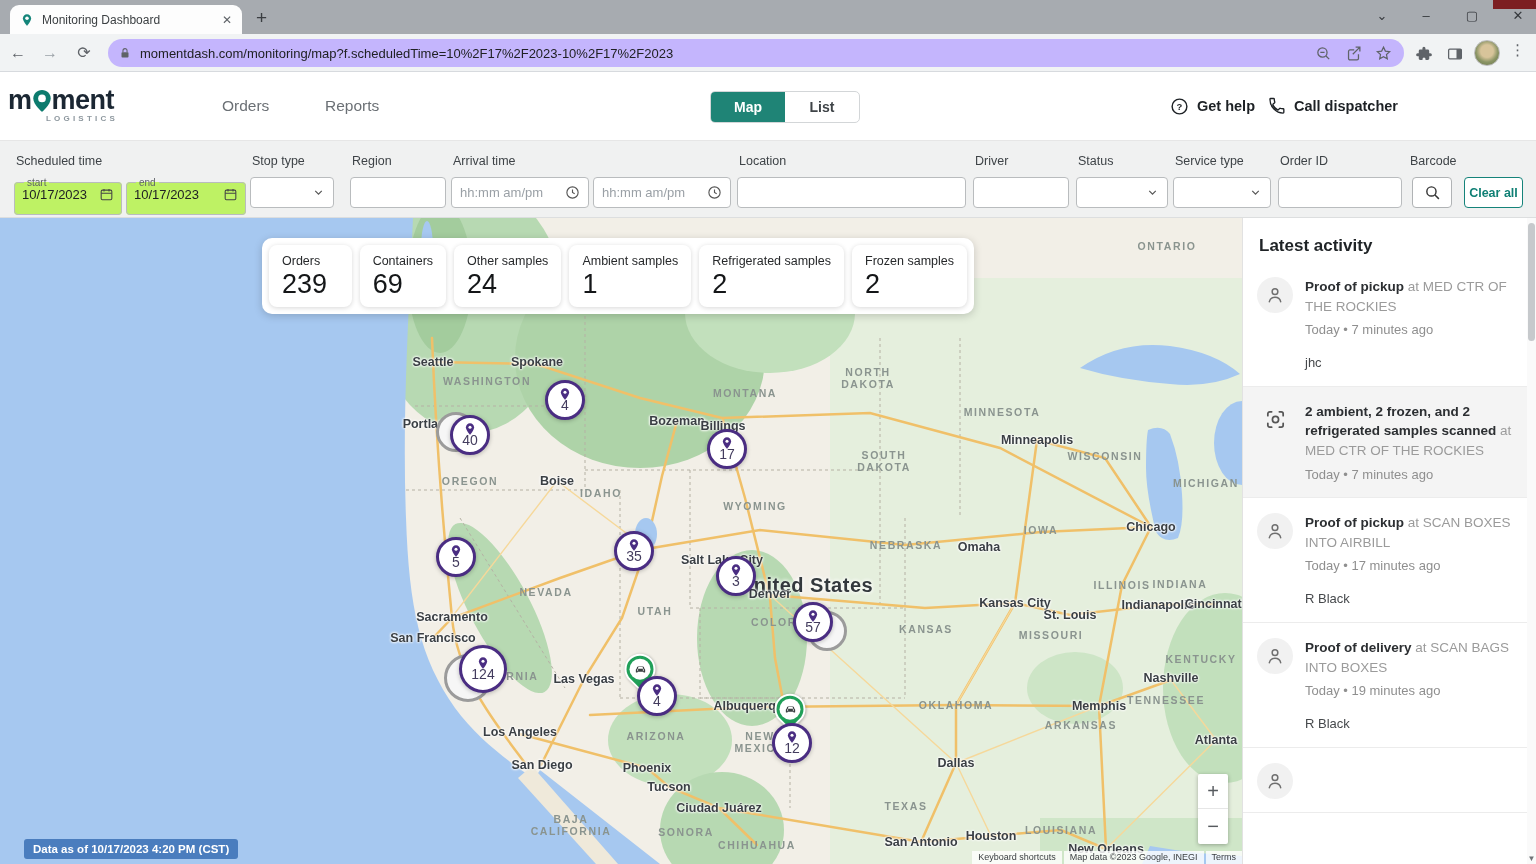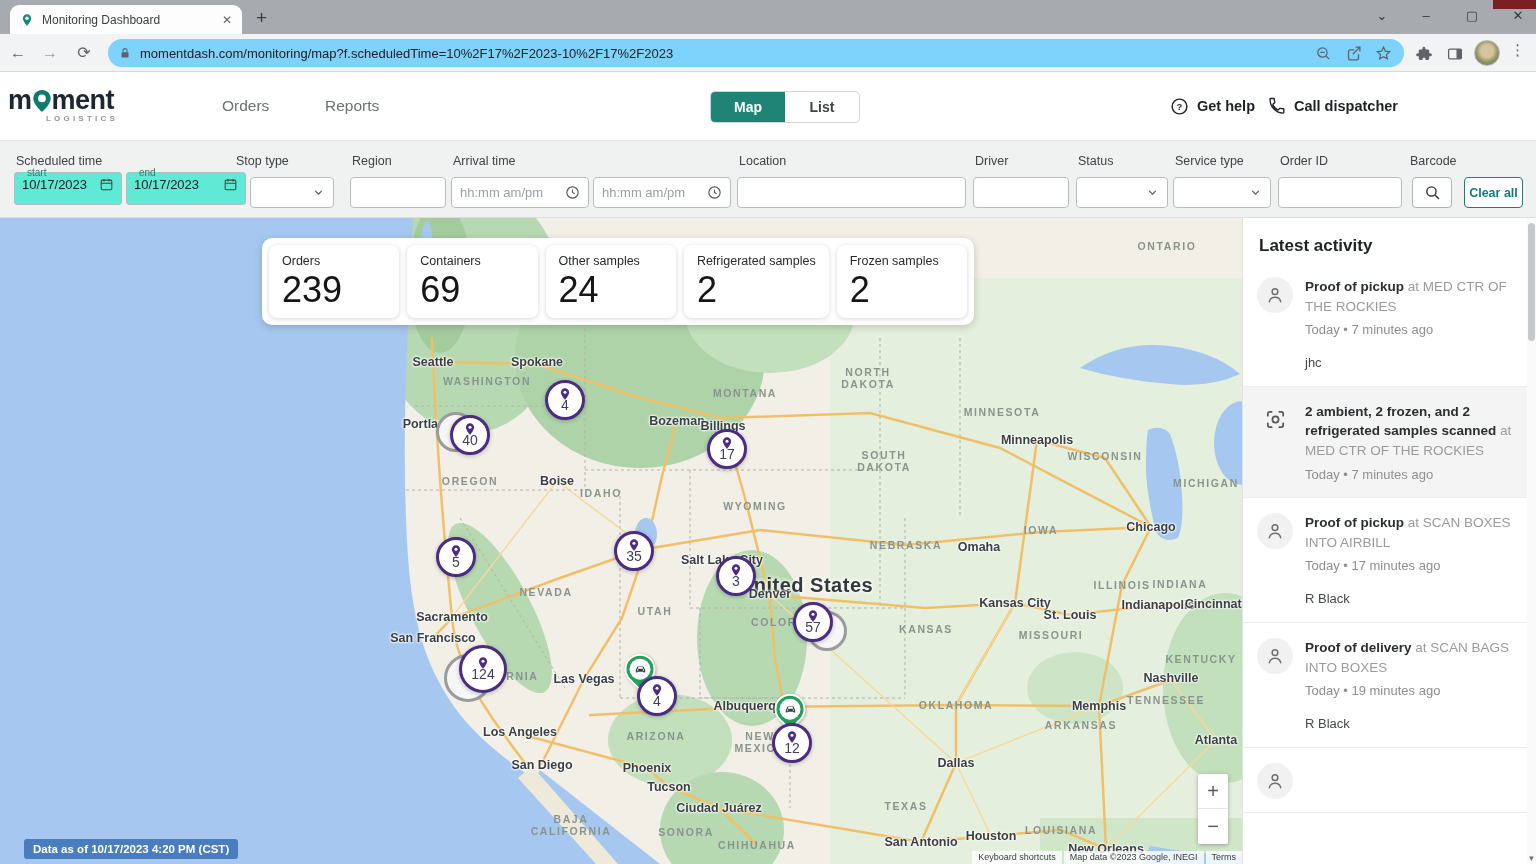--- a/index.html
+++ b/index.html
@@ -13,21 +13,21 @@
     border-radius:9px 9px 0 0; display:flex; align-items:center; padding:0 10px; gap:8px; }
   .tab-title { font-size:12px; color:#3c4043; flex:1; white-space:nowrap; overflow:hidden; }
   .tab-close { font-size:12px; color:#5f6368; cursor:default; }
   .newtab { position:absolute; left:256px; top:7px; font-size:19px; color:#3b3e42; }
   .wctl { position:absolute; top:0; height:34px; width:40px; text-align:center; line-height:32px;
     font-size:13px; color:#35383c; }
   #toolbar { position:absolute; left:0; top:34px; width:1536px; height:38px; background:#f1f3f4;
     border-bottom:1px solid #d7dade; }
   .navbtn { position:absolute; top:7px; width:24px; height:24px; text-align:center; line-height:24px;
     font-size:16px; color:#5f6368; }
-  #omnibox { position:absolute; left:108px; top:5px; width:1296px; height:28px; background:#7dd3fc;
+  #omnibox { position:absolute; left:108px; top:5px; width:1296px; height:28px; background:#c4b5fd;
     border-radius:14px; display:flex; align-items:center; padding:0 10px; }
   #url-text { font-size:13px; color:#202124; margin-left:8px; flex:1; white-space:nowrap; overflow:hidden; }
   .obicon { width:22px; height:22px; display:flex; align-items:center; justify-content:center; margin-left:8px; }
   .tbicon { position:absolute; top:8px; width:24px; height:24px; display:flex; align-items:center; justify-content:center; }
   #avatar { position:absolute; left:1474px; top:6px; width:26px; height:26px; border-radius:50%;
     background:radial-gradient(circle at 50% 42%, #d8c49a 0 34%, #8a9464 60%, #667247 100%);
     border:1px solid #bbb; }
   #menu-dots { position:absolute; left:1510px; top:7px; font-size:15px; color:#5f6368; letter-spacing:0; }
 
   
@@ -50,21 +50,21 @@
     font-size:14.5px; font-weight:600; color:#1d2125; cursor:pointer; }
 
   
   #filterbar { position:absolute; left:0; top:141px; width:1536px; height:77px; background:#f0f1f1;
     border-bottom:1px solid #dcdedf; }
   .flabel { position:absolute; top:13px; font-size:12.5px; color:#3e4347; }
   .fctl { position:absolute; top:36px; height:31px; background:#fff; border:1px solid #b9bcbe;
     border-radius:4px; display:flex; align-items:center; padding:0 8px; font-size:13px; color:#202124; }
   .fctl .ph { color:#9aa0a6; flex:1; white-space:nowrap; overflow:hidden; }
   .fctl .spacer { flex:1; }
-  fieldset.datef { position:absolute; top:26px; height:38px; background:#5eead4; border:1px solid #b9bcbe;
+  fieldset.datef { position:absolute; top:36px; height:38px; background:#bef264; border:1px solid #b9bcbe;
     border-radius:4px; padding:0 7px; }
   fieldset.datef legend { font-size:10px; color:#5f6368; padding:0 3px; margin-left:2px; }
   fieldset.datef .val { display:flex; align-items:center; justify-content:space-between; margin-top:-1px;
     font-size:13px; color:#202124; }
   #btn-search { position:absolute; left:1412px; top:36px; width:40px; height:31px; background:#fff;
     border:1px solid #b0b3b5; border-radius:4px; display:flex; align-items:center; justify-content:center; cursor:pointer; }
   #btn-clear { position:absolute; left:1464px; top:36px; width:59px; height:31px; background:#fff;
     border:1.5px solid #15837a; border-radius:4px; color:#0f7f74; font-size:12.5px; font-weight:600;
     display:flex; align-items:center; justify-content:center; cursor:pointer; }
 
@@ -96,21 +96,21 @@
   .veh .drop { width:31px; height:31px; background:#21a059; border:2px solid #fff;
     border-radius:50% 50% 50% 0; transform:rotate(-45deg); box-shadow:0 1px 3px rgba(0,0,0,.3);
     display:flex; align-items:center; justify-content:center; }
   .veh .inner { width:21px; height:21px; background:#fff; border-radius:50%; transform:rotate(45deg);
     display:flex; align-items:center; justify-content:center; }
 
   #stats { position:absolute; left:262px; top:20px; width:712px; background:#fff; border-radius:10px;
     box-shadow:0 2px 8px rgba(0,0,0,.18); padding:7px; display:flex; gap:8px; z-index:10; }
   .scard { background:#fff; border-radius:8px; box-shadow:0 1px 5px rgba(0,0,0,.16); padding:9px 13px 7px; flex:1; }
   .scard .sl { font-size:12.5px; color:#27292b; white-space:nowrap; }
-  .scard .sv { font-size:36px; color:#141618; margin-top:1px; font-weight:400; }
+  .scard .sv { font-size:27px; color:#141618; margin-top:1px; font-weight:400; }
 
   #zoomctl { position:absolute; left:1198px; top:556px; width:30px; height:70px; background:#fff;
     border-radius:2px; box-shadow:0 1px 4px rgba(0,0,0,.3); z-index:10; }
   #zoomctl div { height:35px; display:flex; align-items:center; justify-content:center; font-size:20px;
     color:#565a5e; cursor:pointer; }
   #zoomctl div:first-child { border-bottom:1px solid #e6e6e6; }
   #databadge { position:absolute; left:24px; bottom:5px; background:#4a7dbe; color:#fff; font-size:11.5px;
     font-weight:700; padding:4px 9px; border-radius:3px; z-index:10; }
   #attrib { position:absolute; right:0; bottom:0; height:13px; display:flex; z-index:9; font-size:9px; color:#3c4043; }
   #attrib span { background:rgba(255,255,255,.8); padding:1px 6px; margin-left:2px; white-space:nowrap; }
@@ -261,21 +261,21 @@
     <legend>end</legend>
     <div class="val">
         <span>10/17/2023</span>
       <svg width="15" height="15" viewBox="0 0 24 24" fill="none" stroke="#444" stroke-width="1.7">
           <rect x="3.5" y="5" width="17" height="15.5" rx="2"></rect>
           <path d="M3.5 10h17M8 3v4M16 3v4"></path>
         </svg>
     </div>
   </fieldset>
 
-  <span class="flabel" style="left:236px">Stop type</span>
+  <span class="flabel" style="left:252px">Stop type</span>
   <div class="fctl" style="left:250px;width:84px">
     <span class="spacer"></span>
     <svg width="13" height="13" viewBox="0 0 24 24" fill="none" stroke="#555" stroke-width="2.2">
         <path d="M6 9l6 6 6-6"></path>
       </svg>
   </div>
 
   <span class="flabel" style="left:352px">Region</span>
   <div class="fctl" style="left:350px;width:96px"></div>
 
@@ -406,20 +406,24 @@
         <div class="sl">Orders</div>
           <div class="sv">239</div>
       </div>
       <div class="scard">
         <div class="sl">Containers</div>
           <div class="sv">69</div>
       </div>
       <div class="scard">
         <div class="sl">Other samples</div>
           <div class="sv">24</div>
+      </div>
+      <div class="scard">
+        <div class="sl">Ambient samples</div>
+          <div class="sv">1</div>
       </div>
       <div class="scard">
         <div class="sl">Refrigerated samples</div>
           <div class="sv">2</div>
       </div>
       <div class="scard">
         <div class="sl">Frozen samples</div>
           <div class="sv">2</div>
       </div>
     </div>

